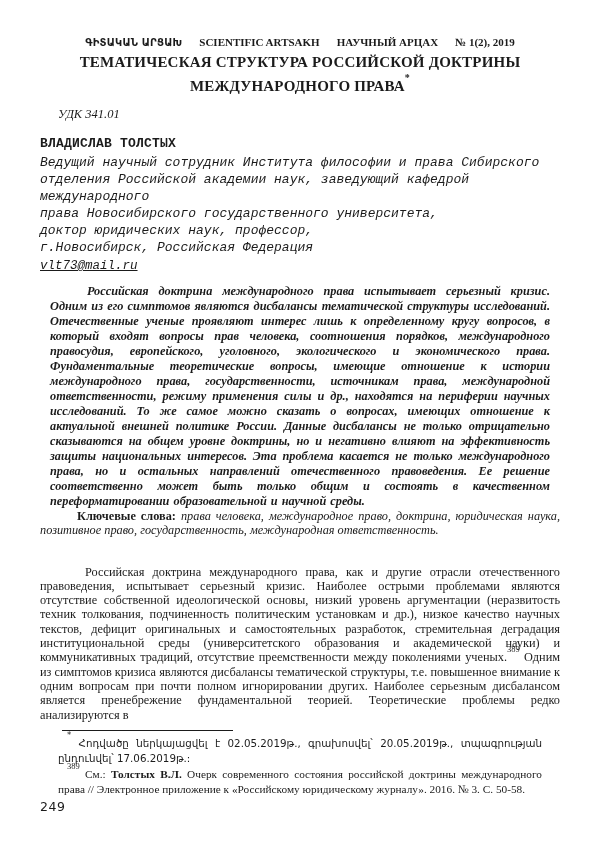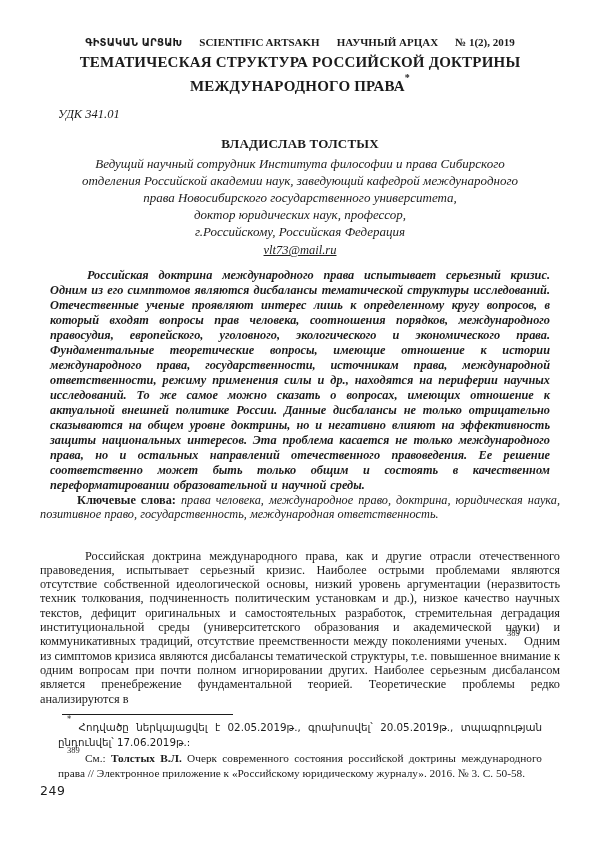--- a/index.html
+++ b/index.html
@@ -18,21 +18,21 @@
   .jheader .hy { font-family: "DejaVu Sans", sans-serif; font-size: 10px; letter-spacing: .2px; }
 
   .title {
     text-align: center; font-weight: bold; font-size: 15px;
     line-height: 20px; margin-top: 4px; letter-spacing: .2px;
   }
   sup.star { font-size: 10px; position: relative; top: -4px; }
 
   .udc { font-style: italic; font-size: 12.5px; margin: 11px 0 0 18px; }
 
-  .author-block { text-align: center; margin-top: 14px; }
+  .author-block { text-align: left; margin-top: 14px; font-family: Liberation Mono, monospace; }
   .author-name { font-weight: bold; font-size: 13px; letter-spacing: .2px; margin-bottom: 3px; }
   .affil-line { font-style: italic; font-size: 13px; line-height: 17px; }
   .email {
     font-style: italic; font-size: 12.5px; line-height: 17px;
     text-decoration: underline; color: inherit; display: inline-block;
   }
 
   .abstract {
     margin-top: 9px; padding: 0 10px;
     font-weight: bold; font-style: italic;
@@ -88,21 +88,21 @@
   </div>
 
   <div class="udc">УДК 341.01</div>
 
   <div class="author-block">
     <div class="author-name">ВЛАДИСЛАВ ТОЛСТЫХ</div>
     <div class="affil-line">Ведущий научный сотрудник Института философии и права Сибирского</div>
     <div class="affil-line">отделения Российской академии наук, заведующий кафедрой международного</div>
     <div class="affil-line">права Новосибирского государственного университета,</div>
     <div class="affil-line">доктор юридических наук, профессор,</div>
-    <div class="affil-line">г.Российскому, Российская Федерация</div>
+    <div class="affil-line">г.Новосибирск, Российская Федерация</div>
     <div><a class="email" href="#">vlt73@mail.ru</a></div>
   </div>
 
   <p class="abstract">Российская доктрина международного права испытывает серьезный кризис. Одним из его симптомов являются дисбалансы тематической структуры исследований. Отечественные ученые проявляют интерес лишь к определенному кругу вопросов, в который входят вопросы прав человека, соотношения порядков, международного правосудия, европейского, уголовного, экологического и экономического права. Фундаментальные теоретические вопросы, имеющие отношение к истории международного права, государственности, источникам права, международной ответственности, режиму применения силы и др., находятся на периферии научных исследований. То же самое можно сказать о вопросах, имеющих отношение к актуальной внешней политике России. Данные дисбалансы не только отрицательно сказываются на общем уровне доктрины, но и негативно влияют на эффективность защиты национальных интересов. Эта проблема касается не только международного права, но и остальных направлений отечественного правоведения. Ее решение соответственно может быть только общим и состоять в качественном переформатировании образовательной и научной среды.</p>
 
   <p class="keywords">
     <span class="kw-label">Ключевые слова:</span>
     <span class="kw-text">права человека, международное право, доктрина, юридическая наука, позитивное право, государственность, международная ответственность.</span>
   </p>
 

